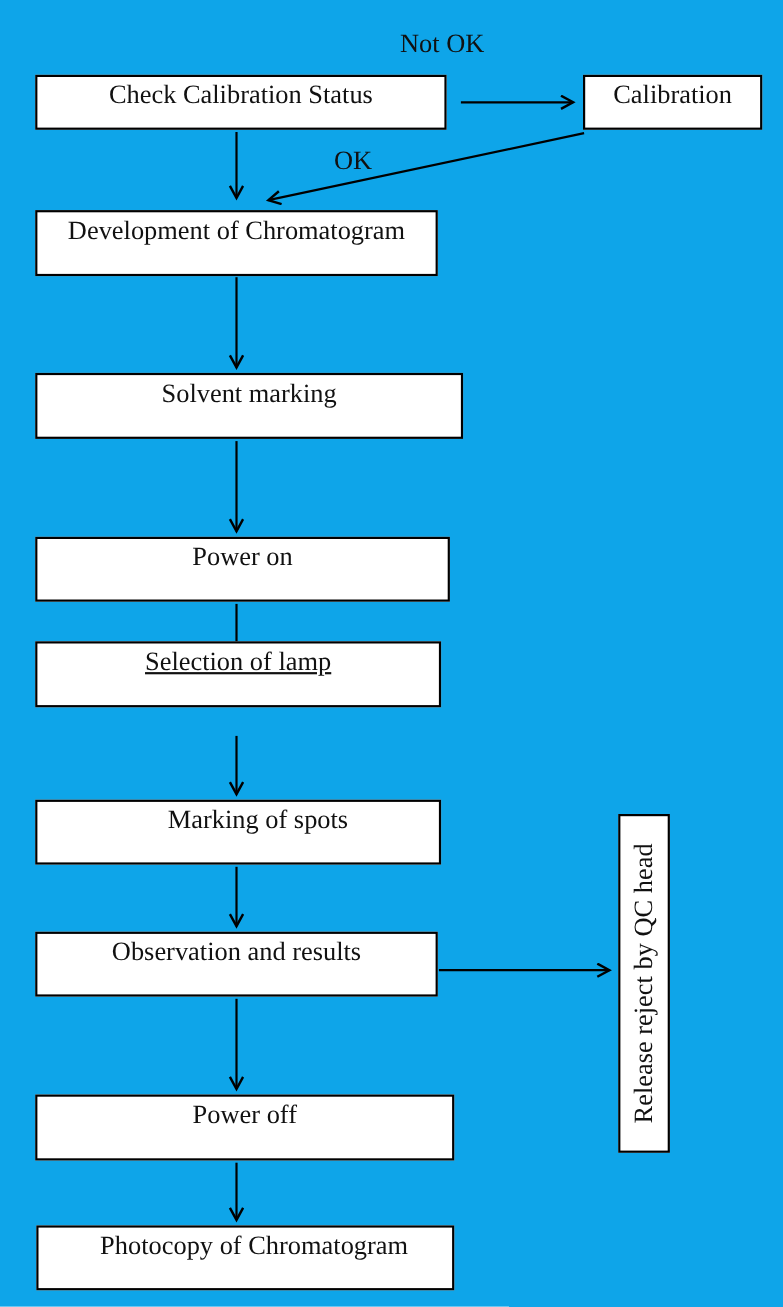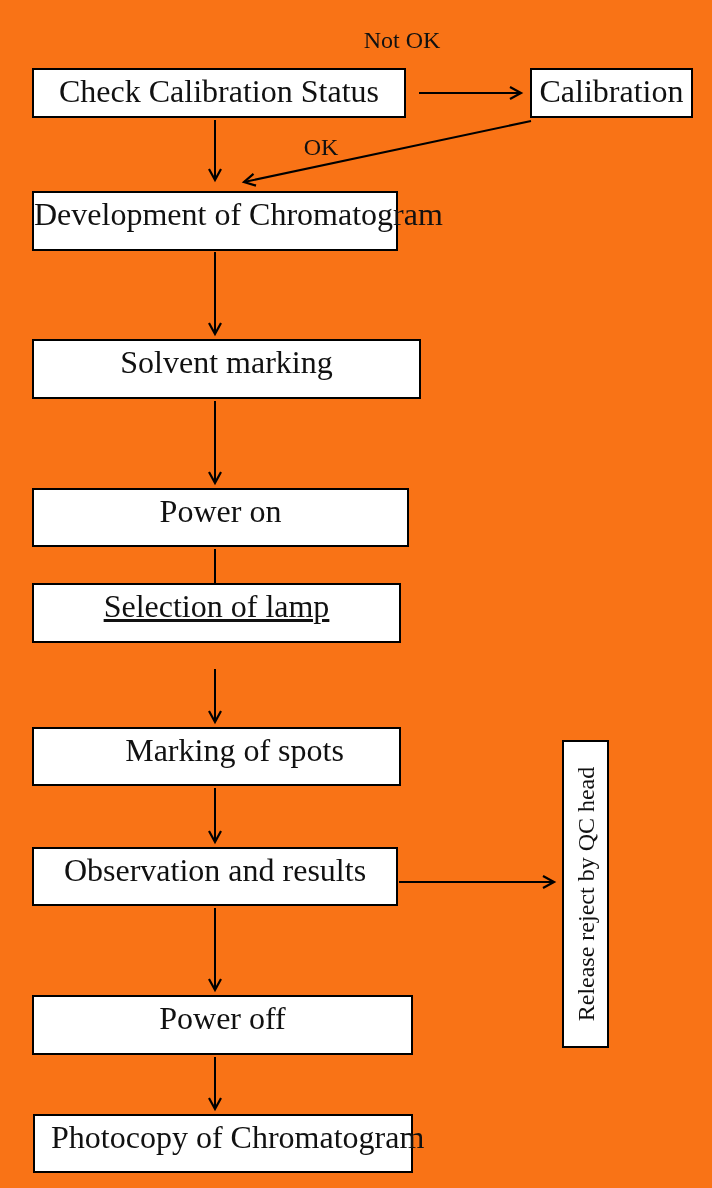--- a/index.html
+++ b/index.html
@@ -1,37 +1,37 @@
 <!DOCTYPE html>
 <html><head>
 <meta charset="utf-8">
 <style>
   html, body { margin: 0; padding: 0; background: #ffffff; }
   #canvas {
     position: relative;
     width: 712px;
     height: 1188px;
-    background: #f97316;
+    background: #0ea5e9;
     font-family: "Liberation Serif", "DejaVu Serif", serif;
     color: #111111;
     overflow: hidden;
   }
   #arrow-layer {
     position: absolute;
     left: 0; top: 0;
     width: 712px; height: 1188px;
     pointer-events: none;
   }
   .box {
     position: absolute;
     box-sizing: border-box;
     border: 2px solid #000000;
     background: #ffffff;
     text-align: center;
-    font-size: 32px;
+    font-size: 24px;
     line-height: 1.18;
     padding-top: 3px;
     white-space: nowrap;
   }
   .vbox {
     position: absolute;
     box-sizing: border-box;
     border: 2px solid #000000;
     background: #ffffff;
   }

